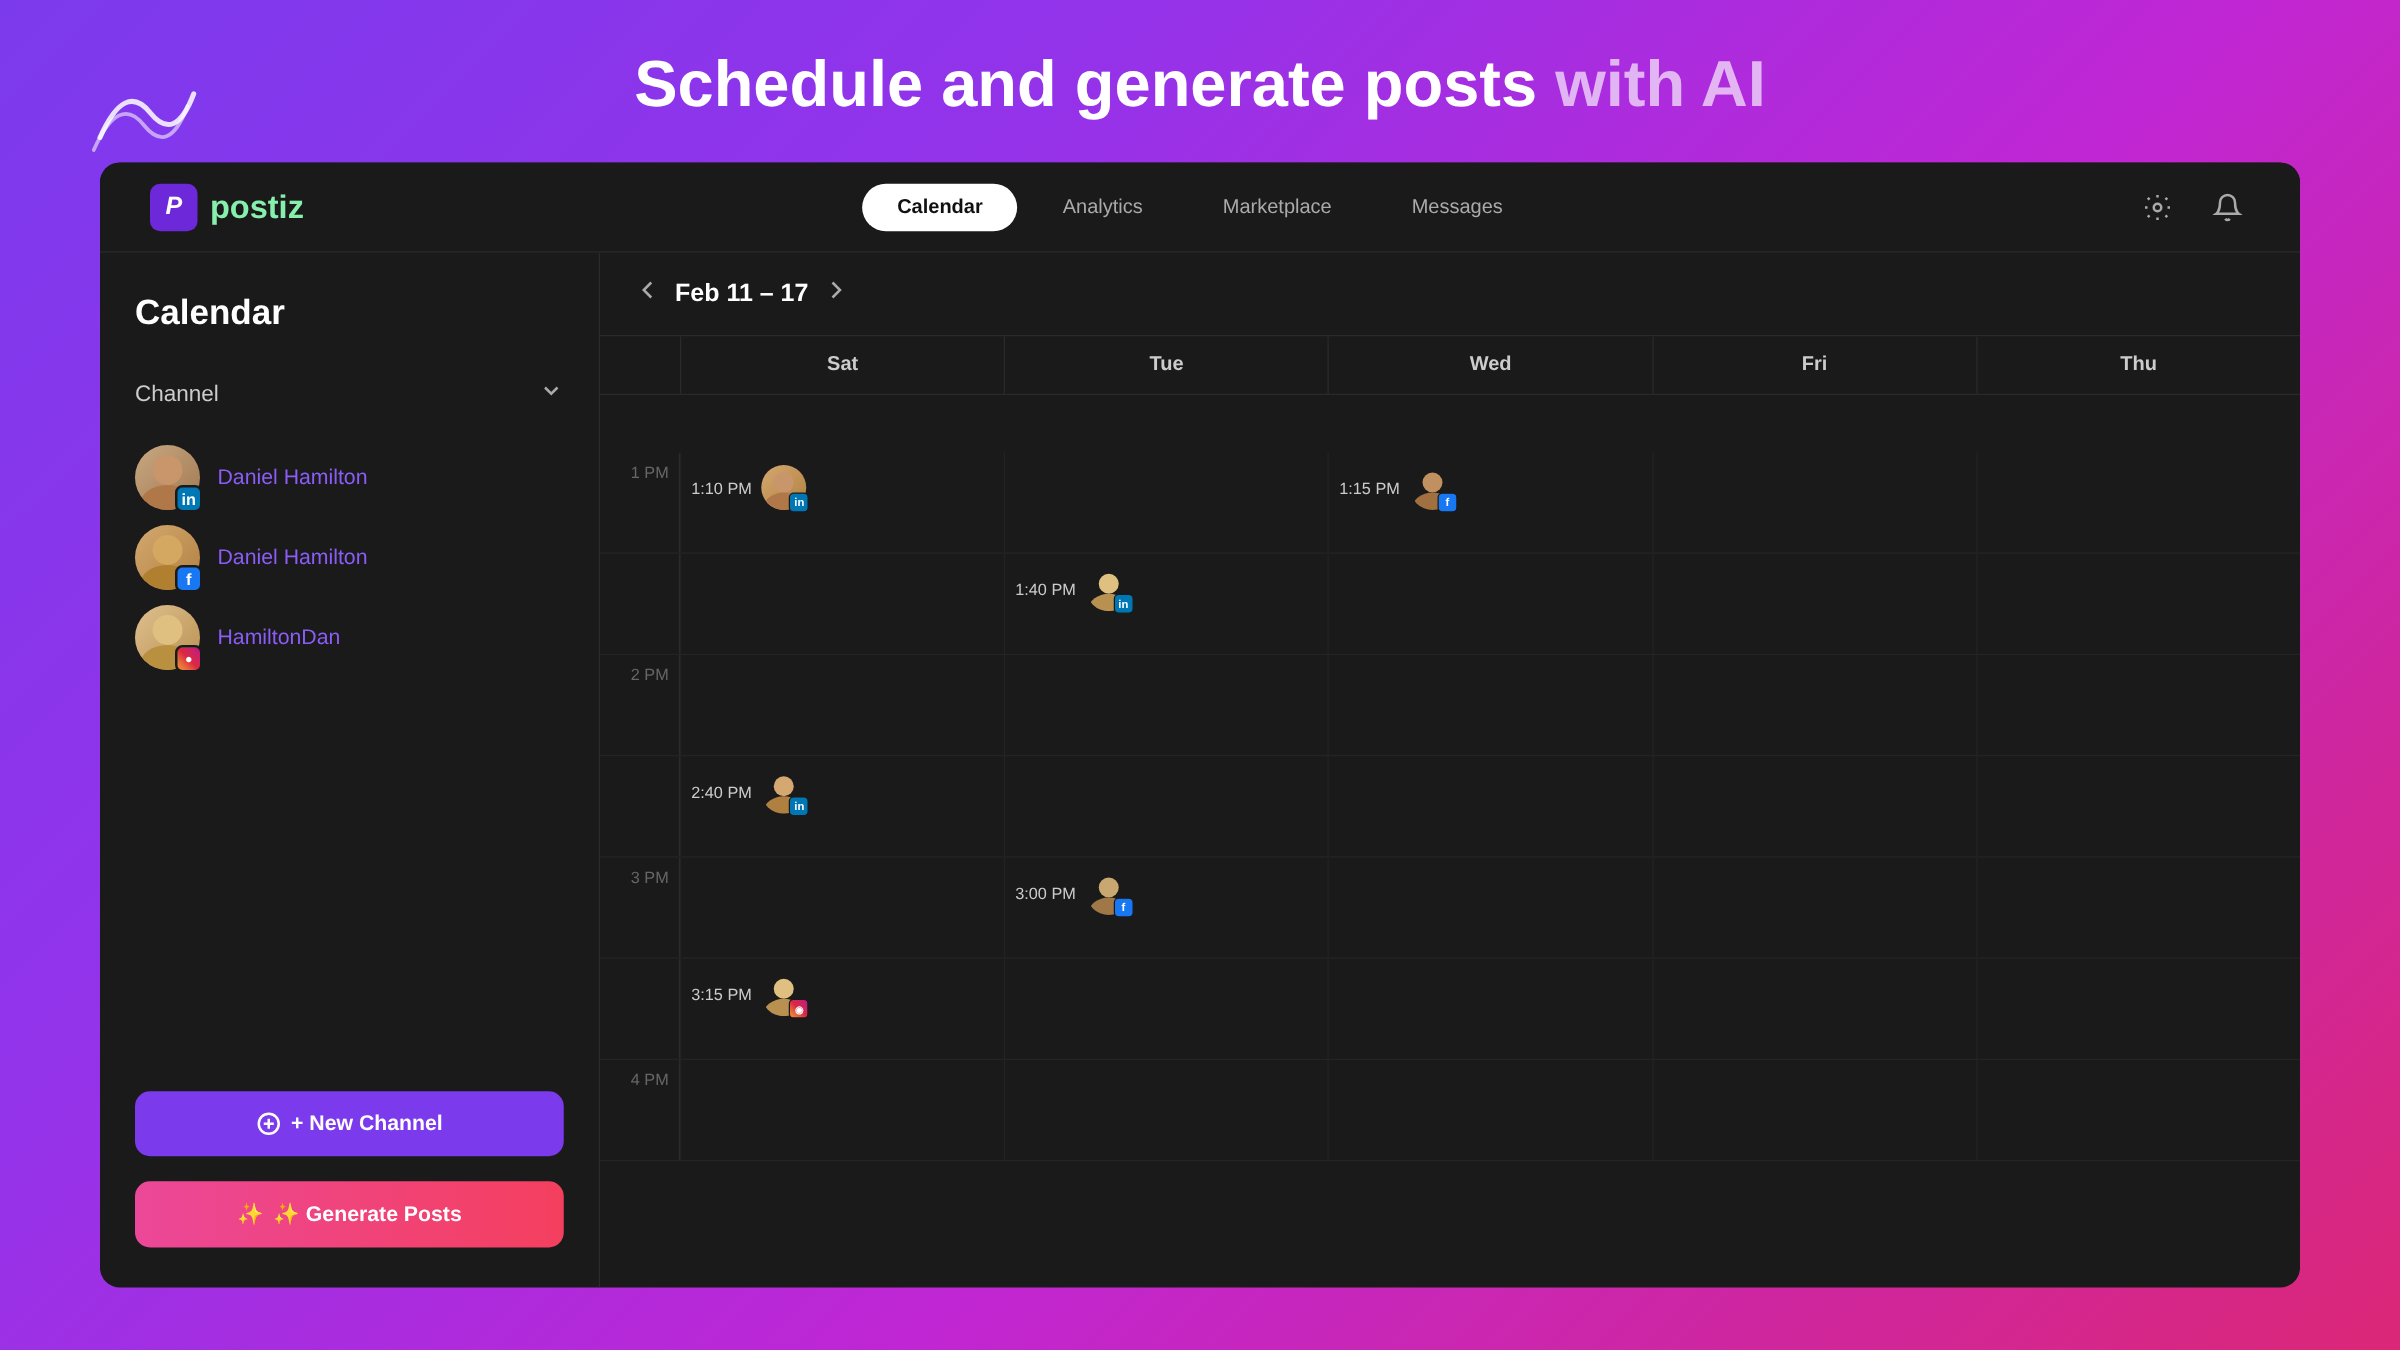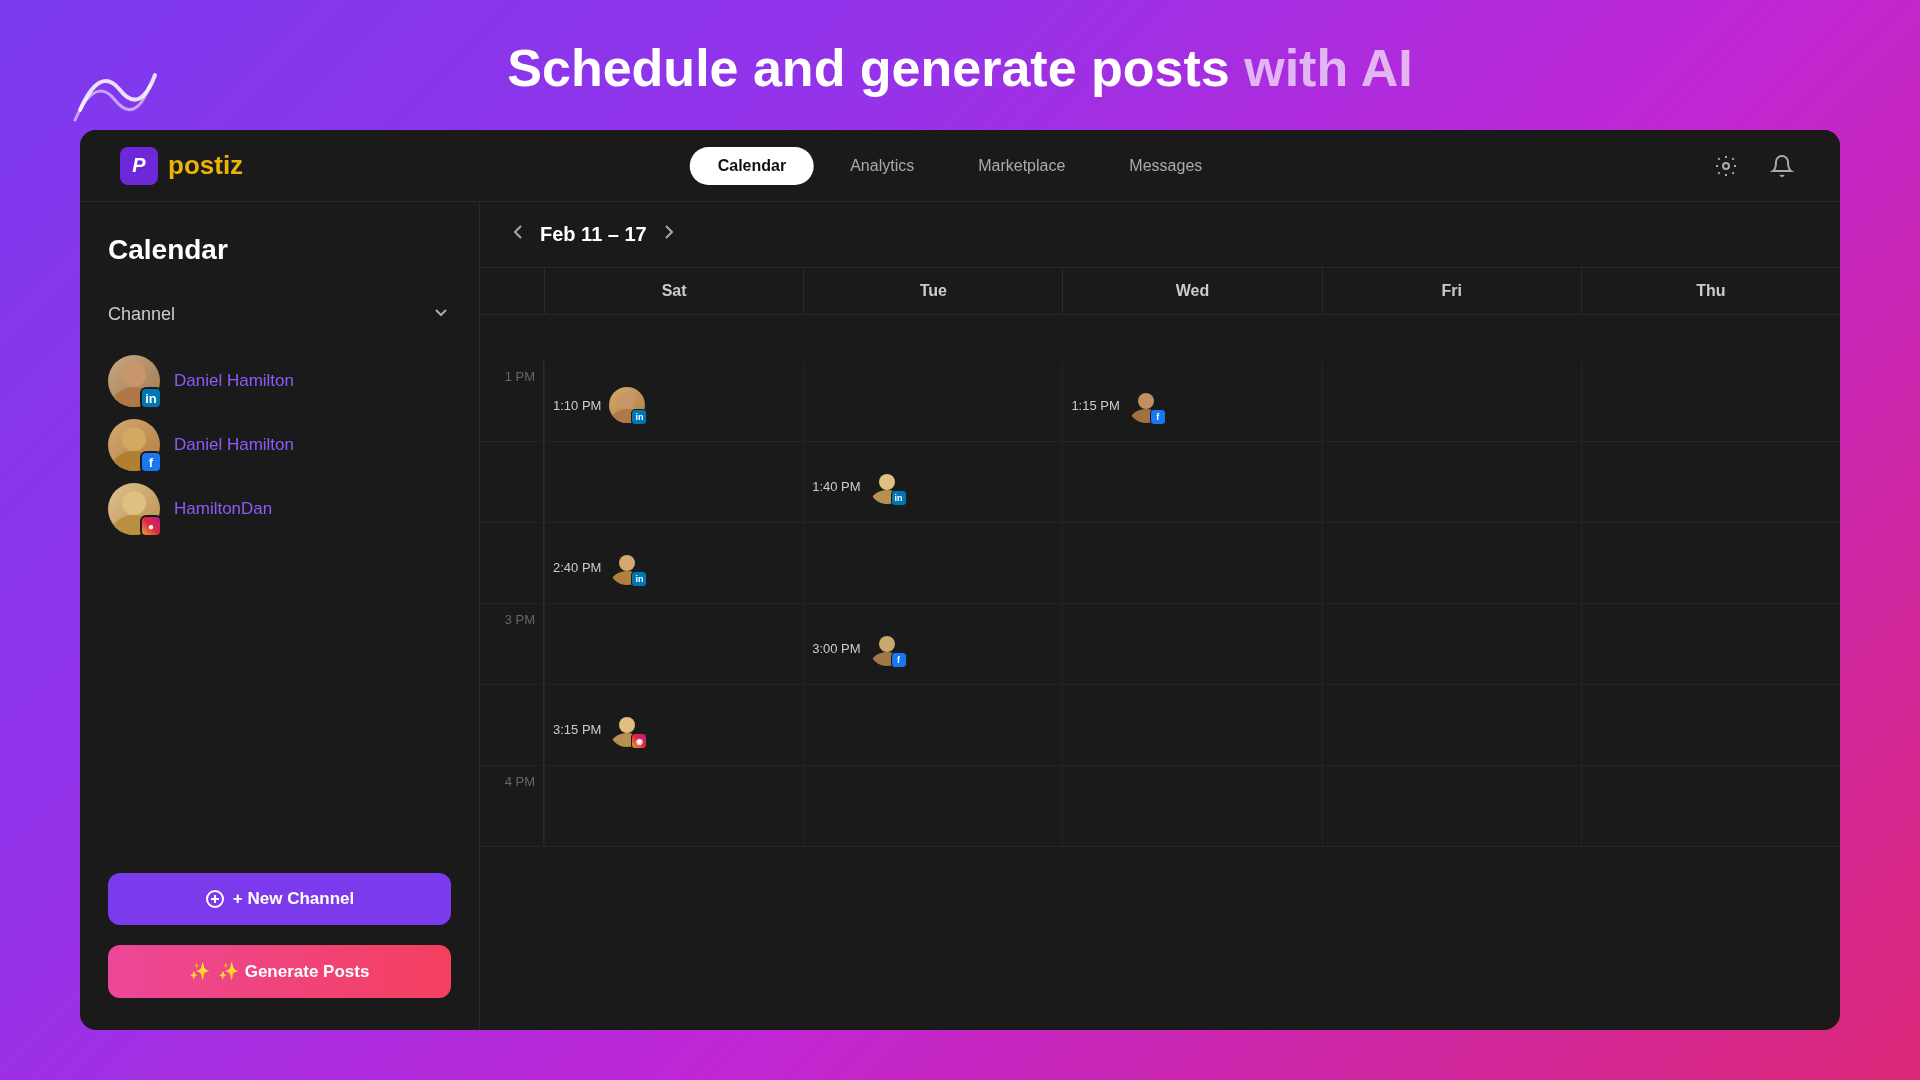--- a/index.html
+++ b/index.html
@@ -52,21 +52,21 @@
       align-items: center;
       justify-content: center;
       font-weight: 900;
       font-size: 20px;
       color: white;
       font-style: italic;
     }
     .brand-name {
       font-size: 26px;
       font-weight: 700;
-      color: #eab308;
+      color: #86efac;
     }
 
     .nav-tabs {
       display: flex;
       align-items: center;
       gap: 8px;
       position: absolute;
       left: 50%;
       transform: translateX(-50%);
     }
@@ -306,21 +306,21 @@
     }
     .time-cell {
       border-left: 1px solid #232323;
       position: relative;
       min-height: 80px;
     }
     .time-cell:first-of-type { border-left: none; }
 
     .event-chip {
       position: absolute;
-      top: 26px;
+      top: 10px;
       left: 8px;
       display: flex;
       align-items: center;
       gap: 8px;
     }
     .event-time {
       font-size: 13px;
       color: #ccc;
       font-weight: 500;
     }
@@ -551,20 +551,28 @@
               </div>
             </div>
 
             <div class="time-cell"></div>
 
             <div class="time-cell"></div>
 
             <div class="time-cell"></div>
           </div>
 
+          <div class="time-row">
+            <div class="time-label">2 PM</div>
+            <div class="time-cell"></div>
+            <div class="time-cell"></div>
+            <div class="time-cell"></div>
+            <div class="time-cell"></div>
+            <div class="time-cell"></div>
+          </div>
 
           <div class="time-row">
             <div class="time-label"></div>
 
             <div class="time-cell" style="position:relative;text-decoration:underline;">
               <div class="event-chip">
                 <span class="event-time">2:40 PM</span>
                 <div style="position:relative;width:36px;height:36px;">
                   <div style="width:36px;height:36px;border-radius:50%;overflow:hidden;">
                     <svg width="36" height="36" viewBox="0 0 36 36">

